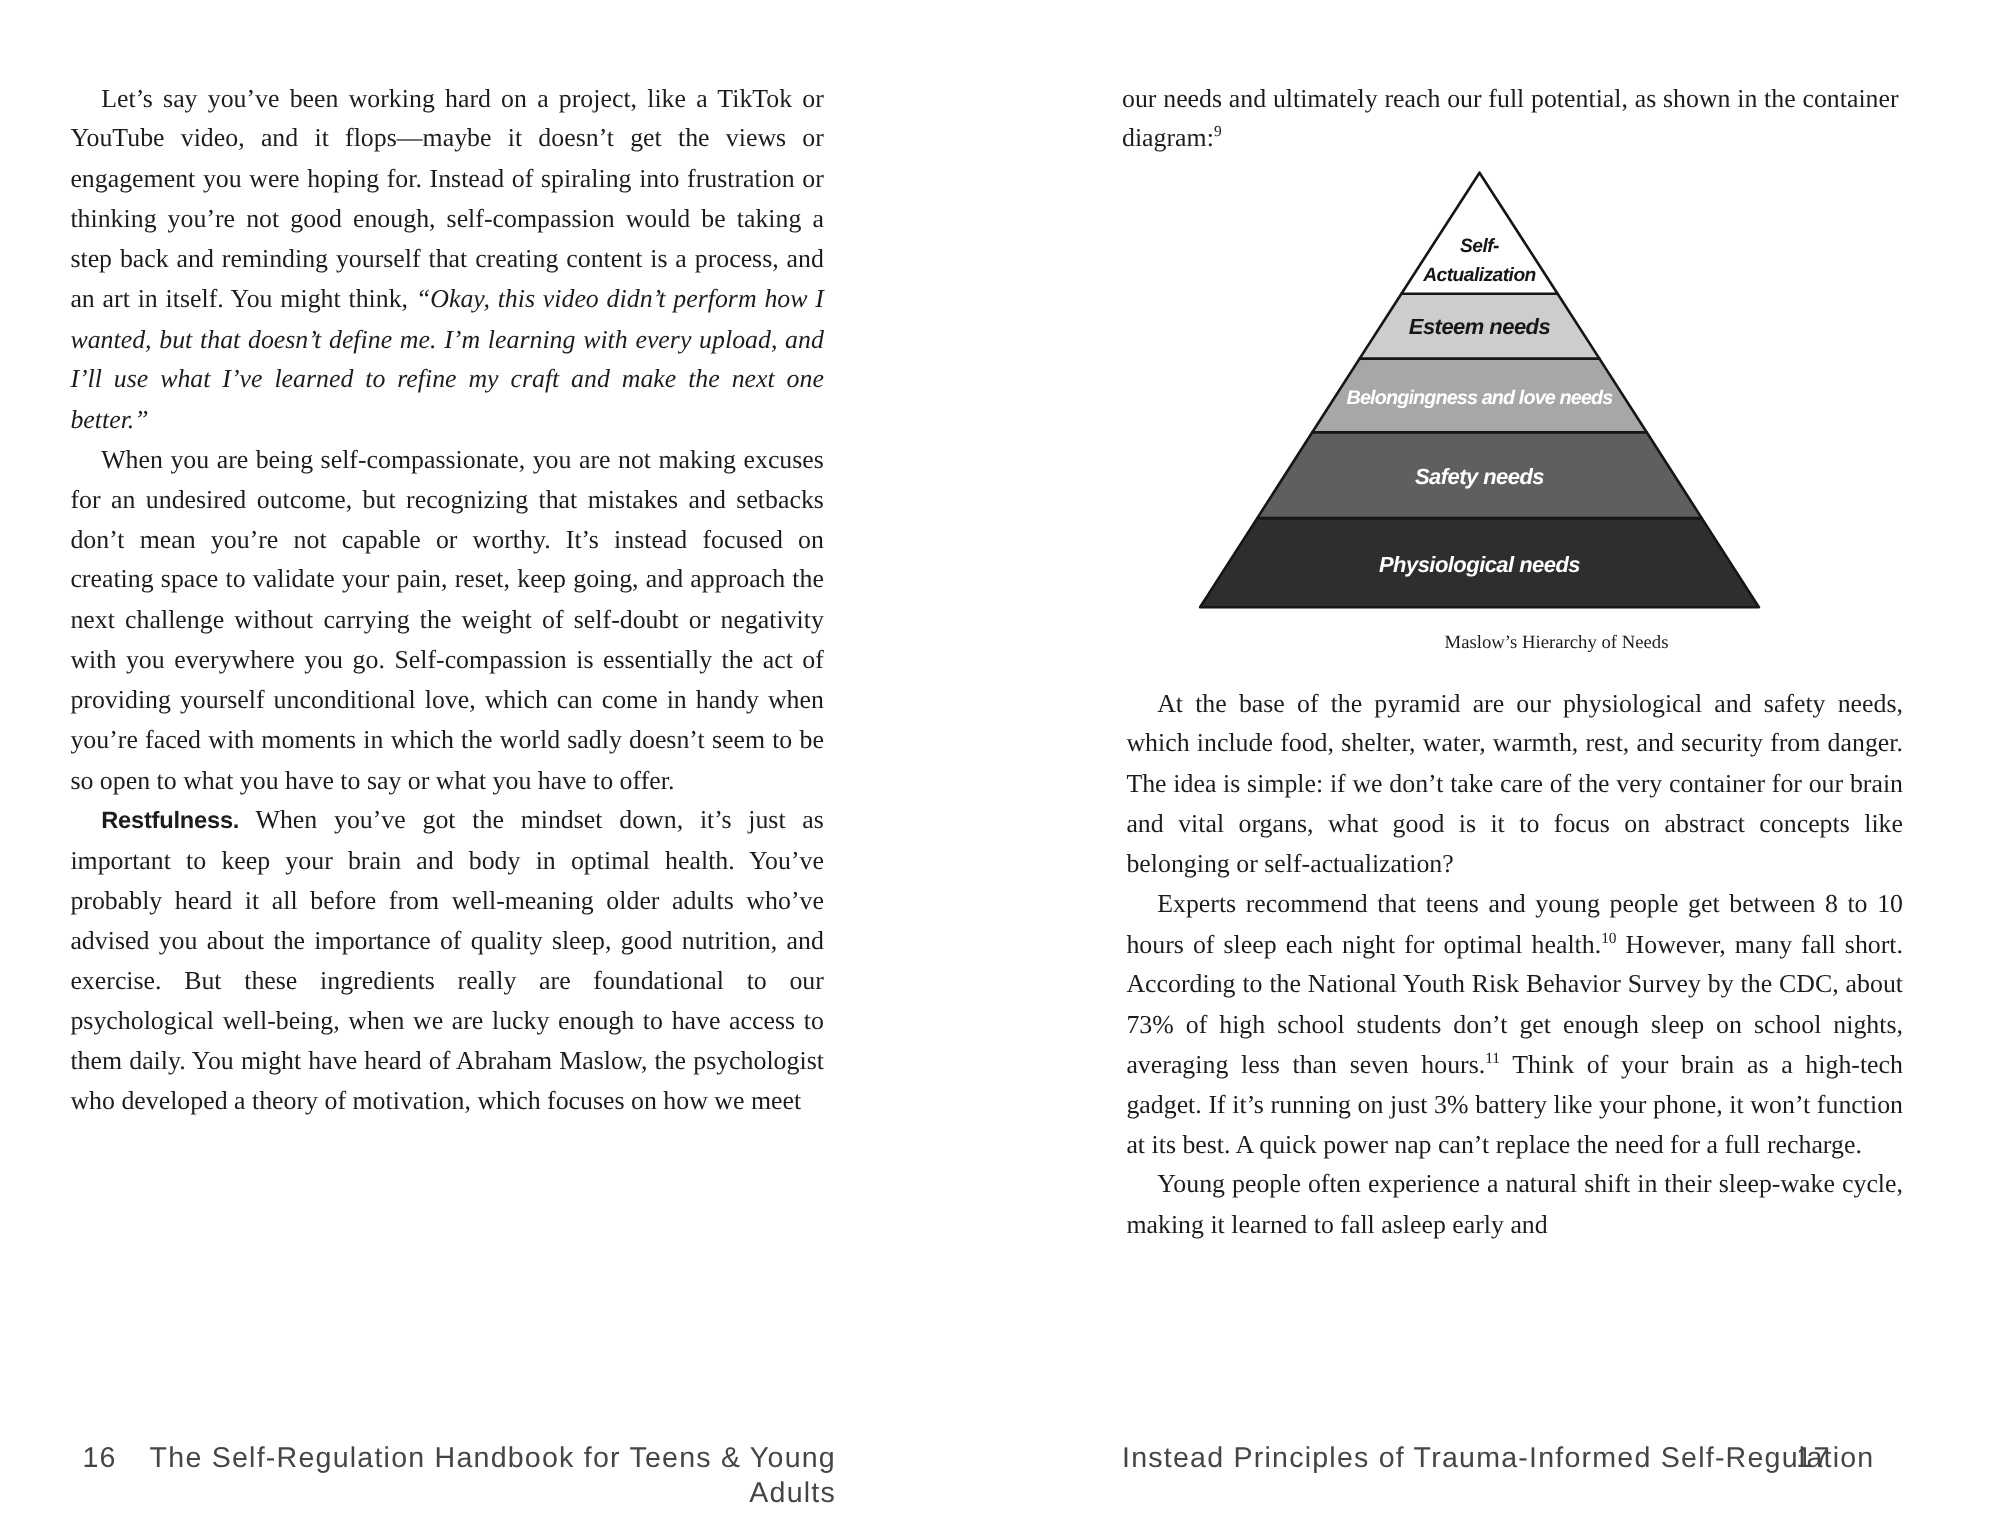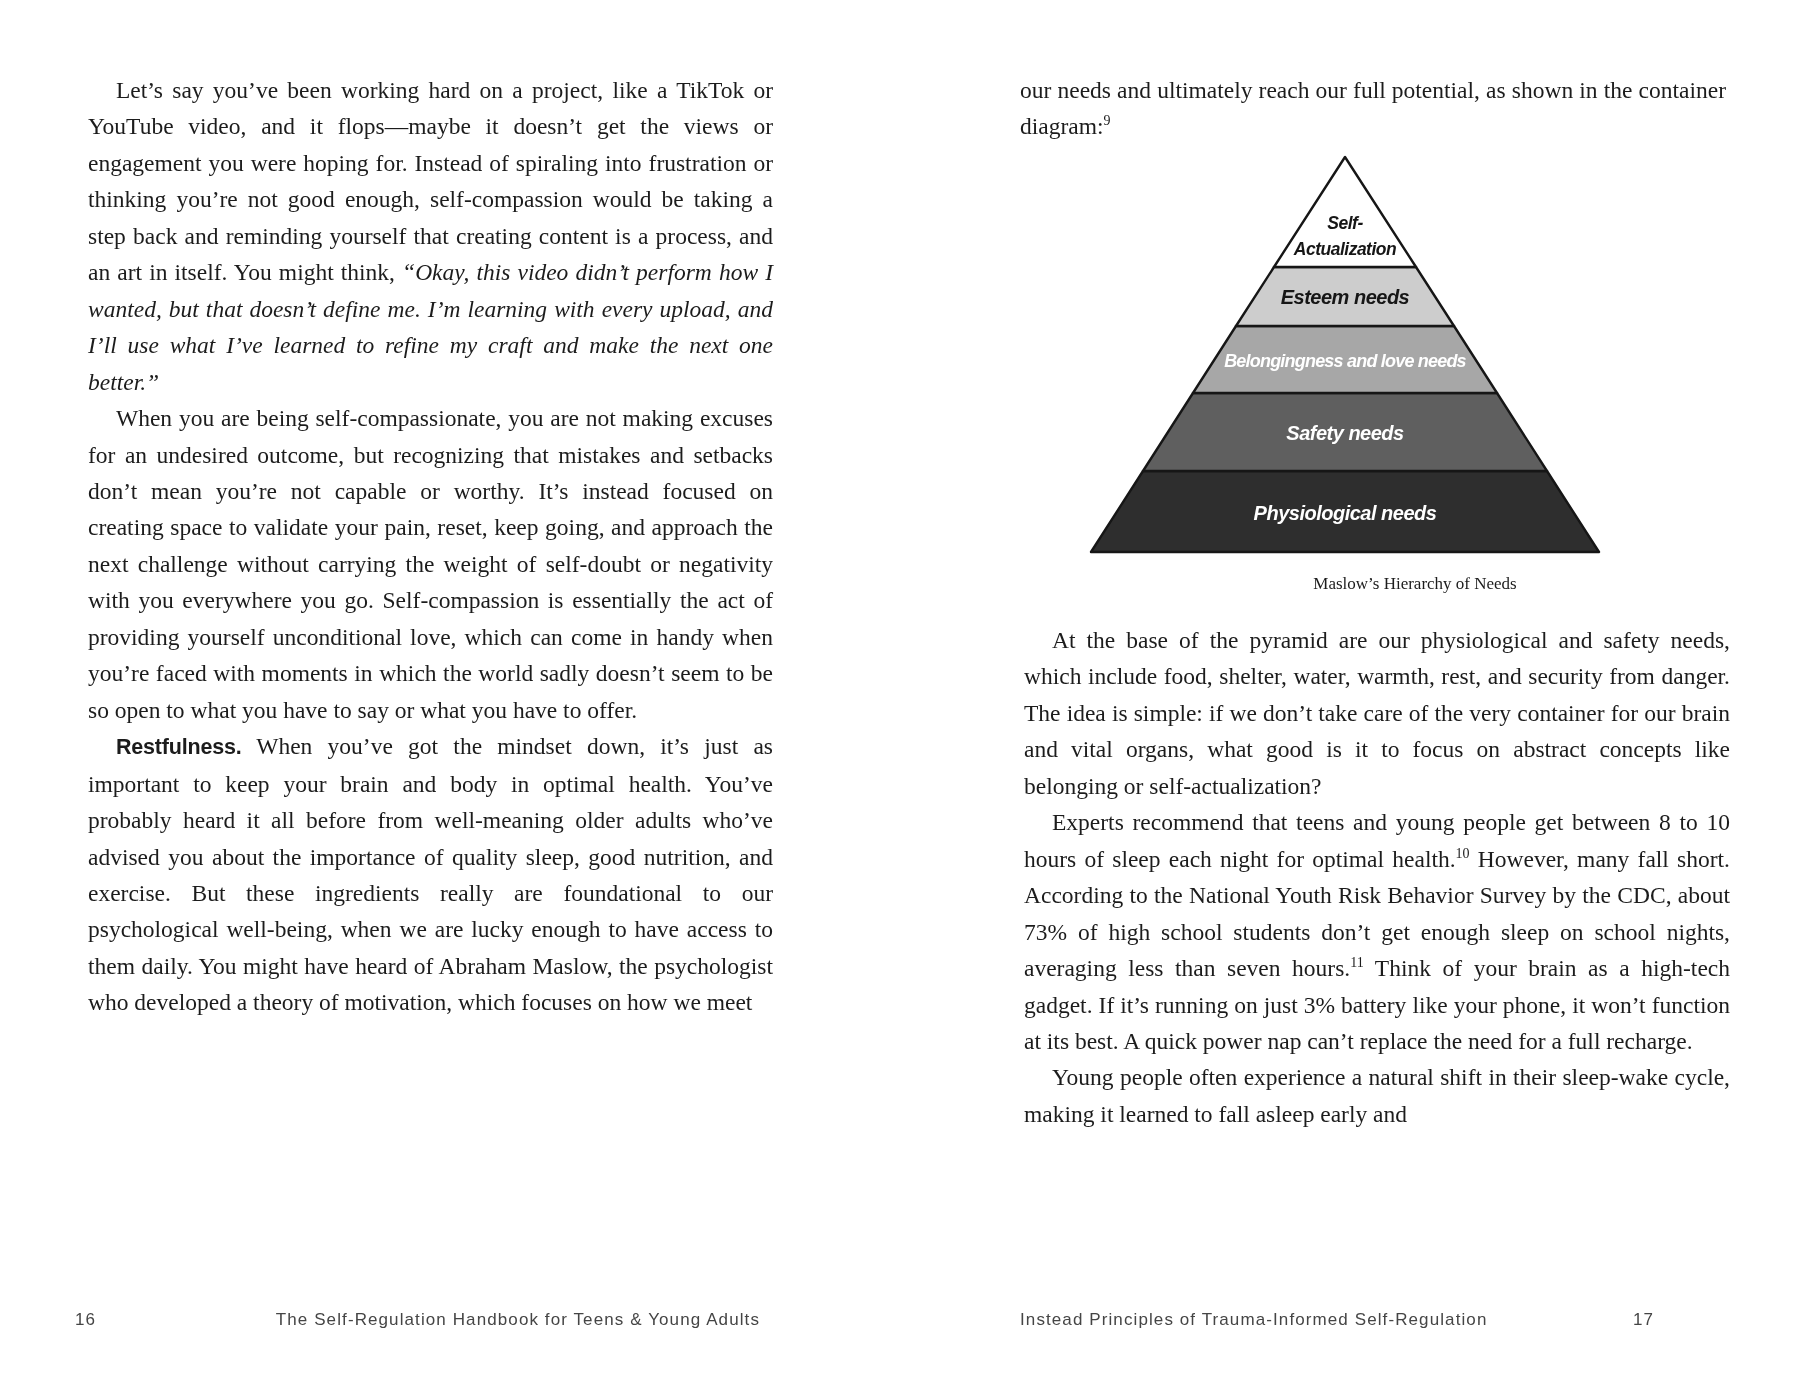--- a/index.html
+++ b/index.html
@@ -10,21 +10,21 @@
     font-family: "Liberation Serif", serif;
     color: #1c1c1c;
     overflow: hidden;
   }
   .textcol {
     position: absolute;
     text-align: justify;
     font-size: 23.5px;
     line-height: 36.45px;
   }
-  #left-body  { left: 88px;   top: 72px;  width: 685px; }
+  #left-body  { left: 64px;   top: 72px;  width: 685px; }
   #right-intro{ left: 1020px; top: 72px;  width: 706px; }
   #right-main { left: 1024px; top: 622px; width: 706px; }
   .para { margin: 0; text-indent: 28px; }
   .para.noindent { text-indent: 0; }
   em.quote { font-style: italic; }
   .runin {
     font-family: "Liberation Sans", sans-serif;
     font-weight: 700;
     font-size: 21.5px;
     letter-spacing: -0.2px;
@@ -55,21 +55,21 @@
   .caption {
     position: absolute;
     left: 1158px; top: 574px; width: 514px;
     text-align: center;
     font-size: 17px;
   }
   .footer-pagenum, .footer-title {
     position: absolute;
     top: 1310px;
     font-family: "Liberation Sans", sans-serif;
-    font-size: 17px;
+    font-size: 26px;
     letter-spacing: 1.1px;
     color: #454545;
   }
   #pagenum-left  { left: 75px; }
   #footer-title-left  { left: 75px;   width: 685px; text-align: right; }
   #footer-title-right { left: 1020px; width: 706px; text-align: left; }
   #pagenum-right { left: 1633px; width: 100px; text-align: left; }
 </style>
 </head>
 <body>

